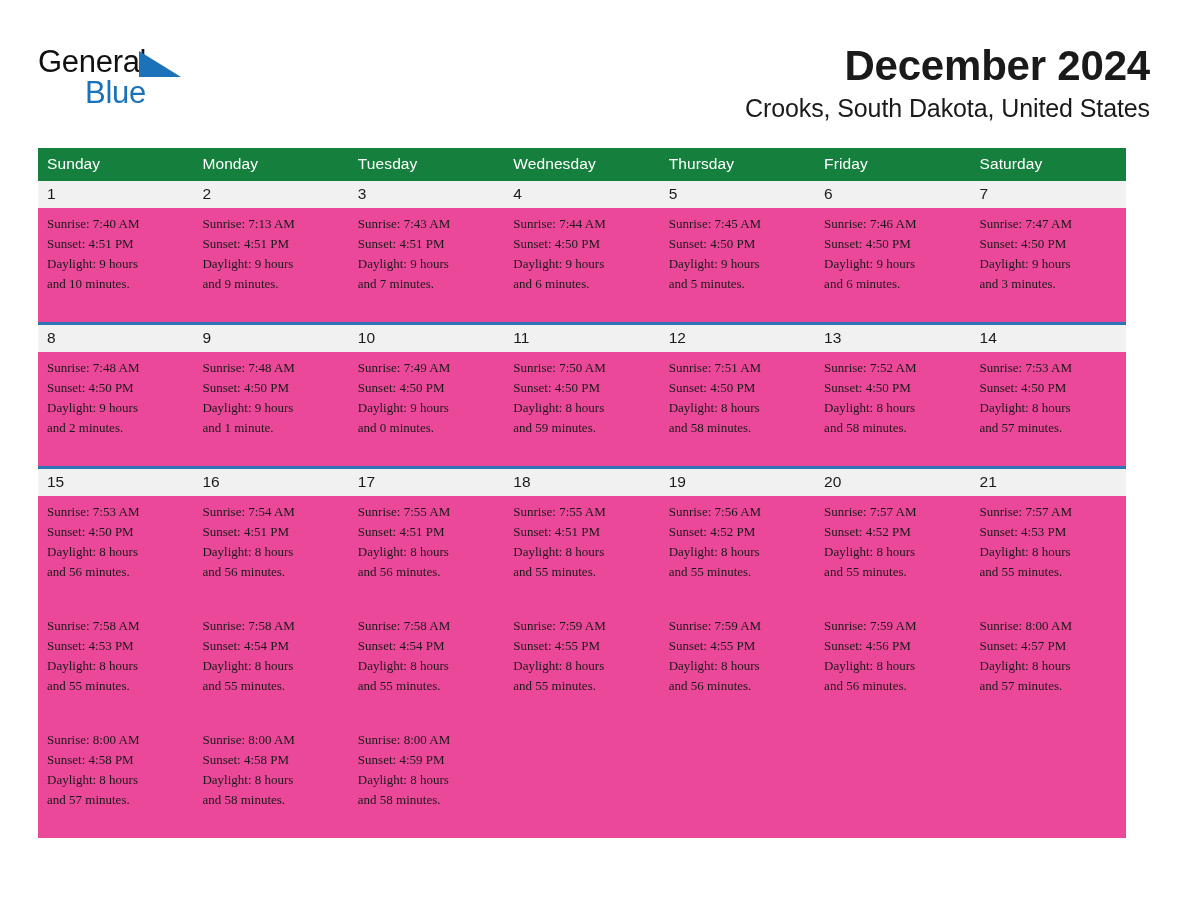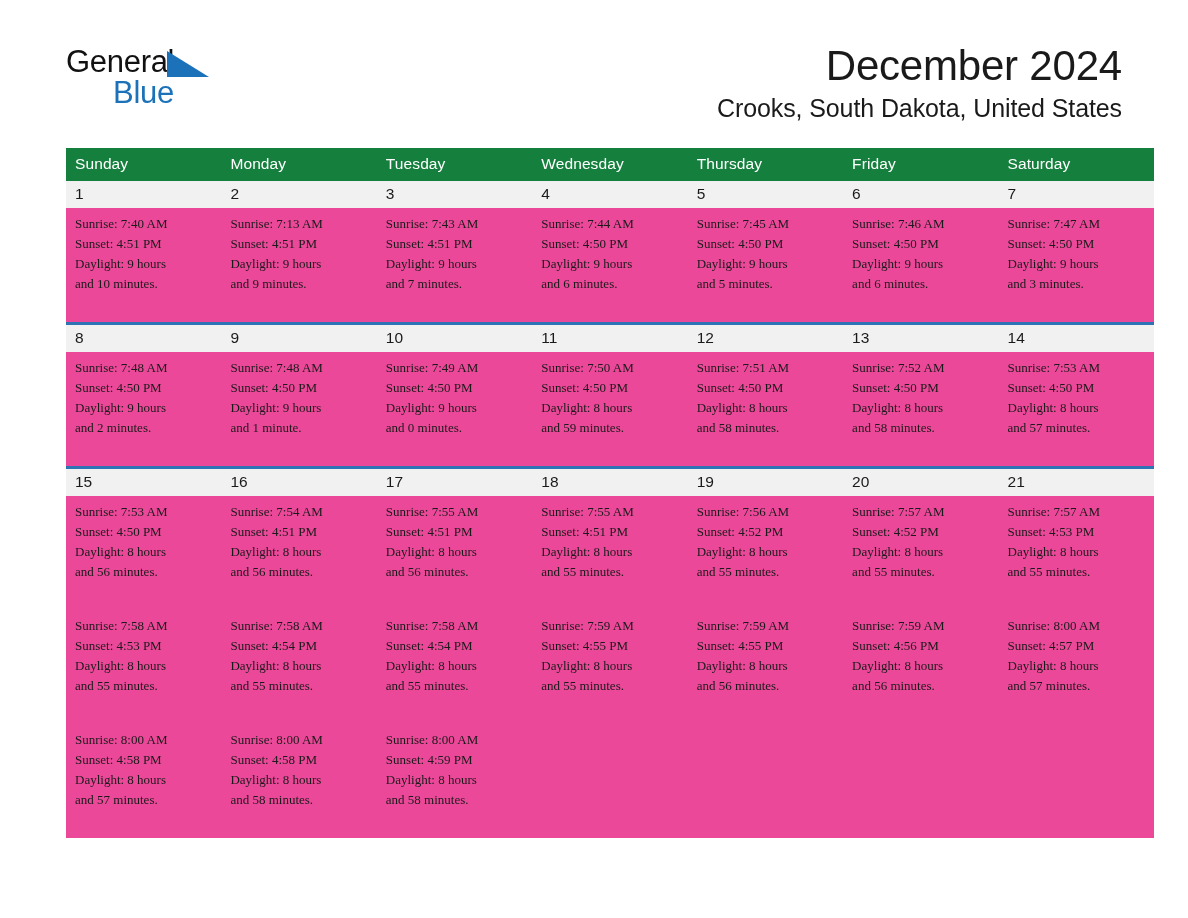--- a/index.html
+++ b/index.html
@@ -13,21 +13,21 @@
     height: 918px;
     font-family: "Liberation Sans", sans-serif;
     color: #1a1a1a;
     overflow: hidden;
   }
   .page {
     position: relative;
     width: 1188px;
     height: 918px;
     box-sizing: border-box;
-    padding: 0 66px;
+    padding: 0 38px;
   }
 
   
   .masthead {
     display: flex;
     align-items: flex-start;
     justify-content: space-between;
     padding-top: 44px;
     height: 78px;
   }
@@ -66,21 +66,21 @@
     letter-spacing: -0.3px;
     font-family: "Liberation Sans", sans-serif;
   }
   .title-block {
     text-align: right;
     flex: 1 1 auto;
     padding-top: 0px;
   }
   .cal-title {
     font-size: 42px;
-    font-weight: normal;
+    font-weight: bold;
     color: #1a1a1a;
     line-height: 1.05;
     margin: 0;
     letter-spacing: -0.2px;
   }
   .cal-subtitle {
     font-size: 25px;
     font-weight: normal;
     color: #1a1a1a;
     line-height: 1.1;

